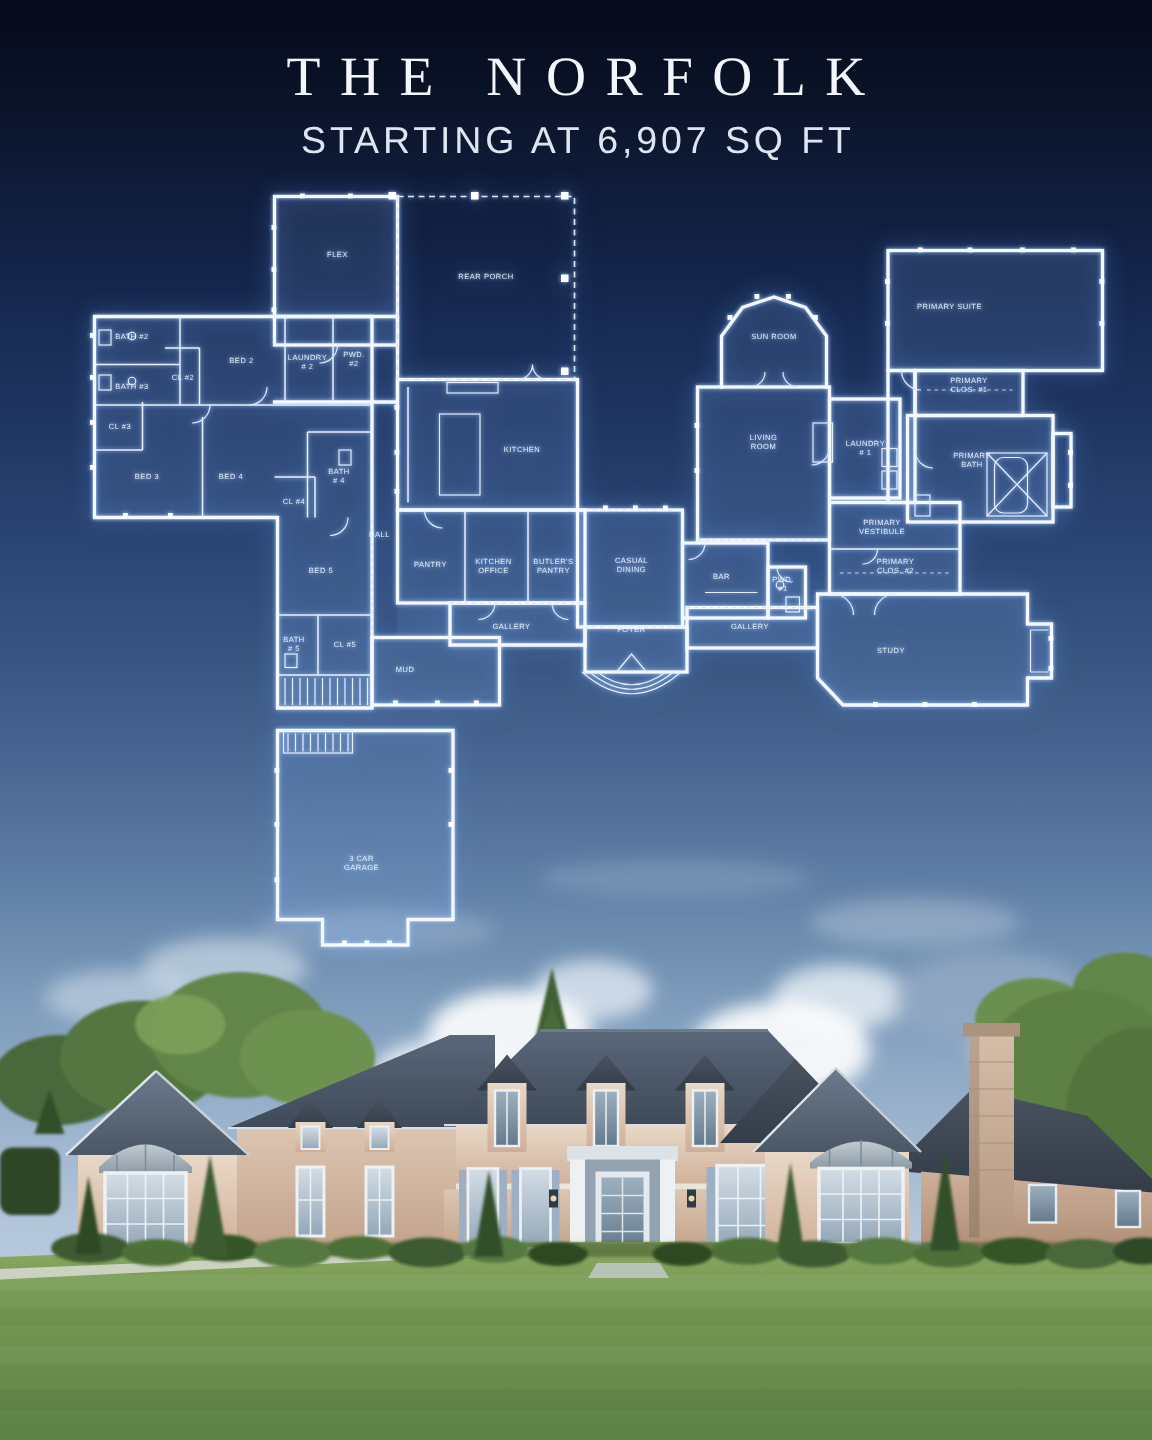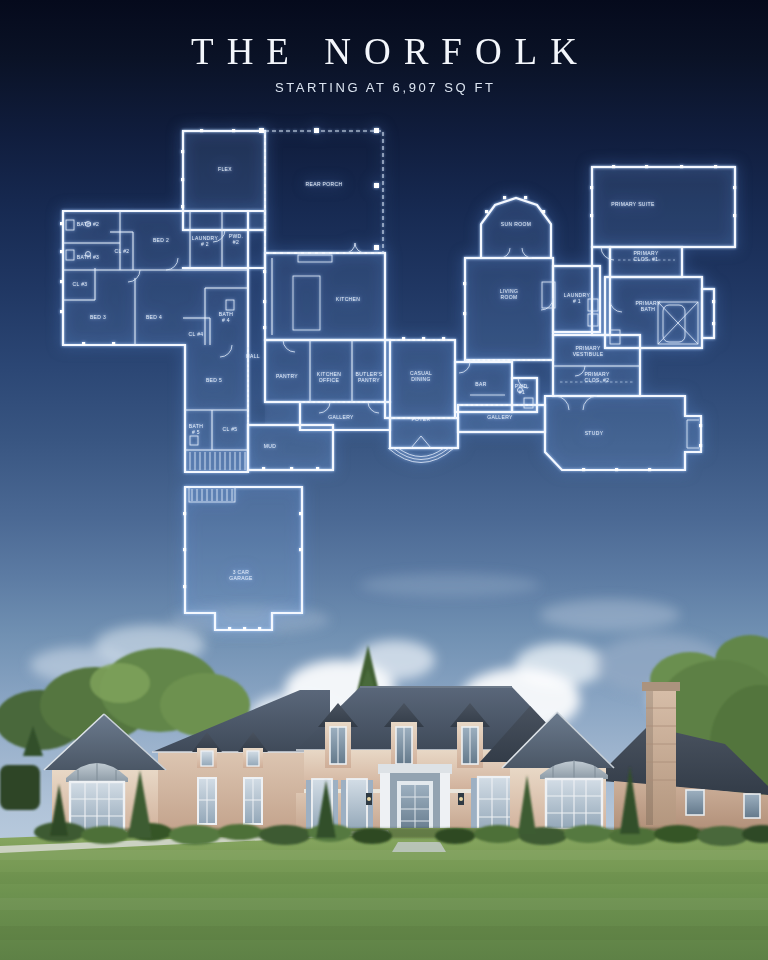--- a/index.html
+++ b/index.html
@@ -5,21 +5,21 @@
   html,body{margin:0;padding:0;background:#0a1128;}
   .stage{position:relative;width:768px;height:960px;margin:0 auto;overflow:hidden;
     font-family:"Liberation Sans",sans-serif;
     background:linear-gradient(180deg,
       #050a1c 0%, #0a1226 6%, #101d3d 14%, #172a52 22%, #203763 30%,
       #2b4674 38%, #395682 46%, #4b6994 54%, #5c7ba3 60%, #7090b2 66%,
       #86a2c1 72%, #9cb3cd 78%, #b0c3d8 84%, #c0d1e2 92%, #c7d6e6 100%);}
   header{position:absolute;top:30px;left:0;width:100%;text-align:center;z-index:6;}
   h1{margin:0;font-family:"Liberation Serif",serif;font-weight:400;font-size:37px;
      letter-spacing:13px;padding-left:13px;color:#f3f6fb;text-align:center;}
-  .subtitle{margin-top:7px;font-size:13px;letter-spacing:2.6px;padding-left:2.6px;color:#dce5f1;}
+  .subtitle{margin-top:7px;font-size:25px;letter-spacing:2.6px;padding-left:2.6px;color:#dce5f1;}
   svg.scene{position:absolute;inset:0;display:block;}
   #blueprint{filter:drop-shadow(0 0 1.4px rgba(173,208,255,.95)) drop-shadow(0 0 7px rgba(96,150,230,.55));}
   .room-label{font-family:"Liberation Sans",sans-serif;font-size:5px;letter-spacing:.35px;
      fill:#ecf3fd;text-anchor:middle;opacity:.96;}
 </style>
 </head>
 <body>
 
 <div class="stage">
   <header>

